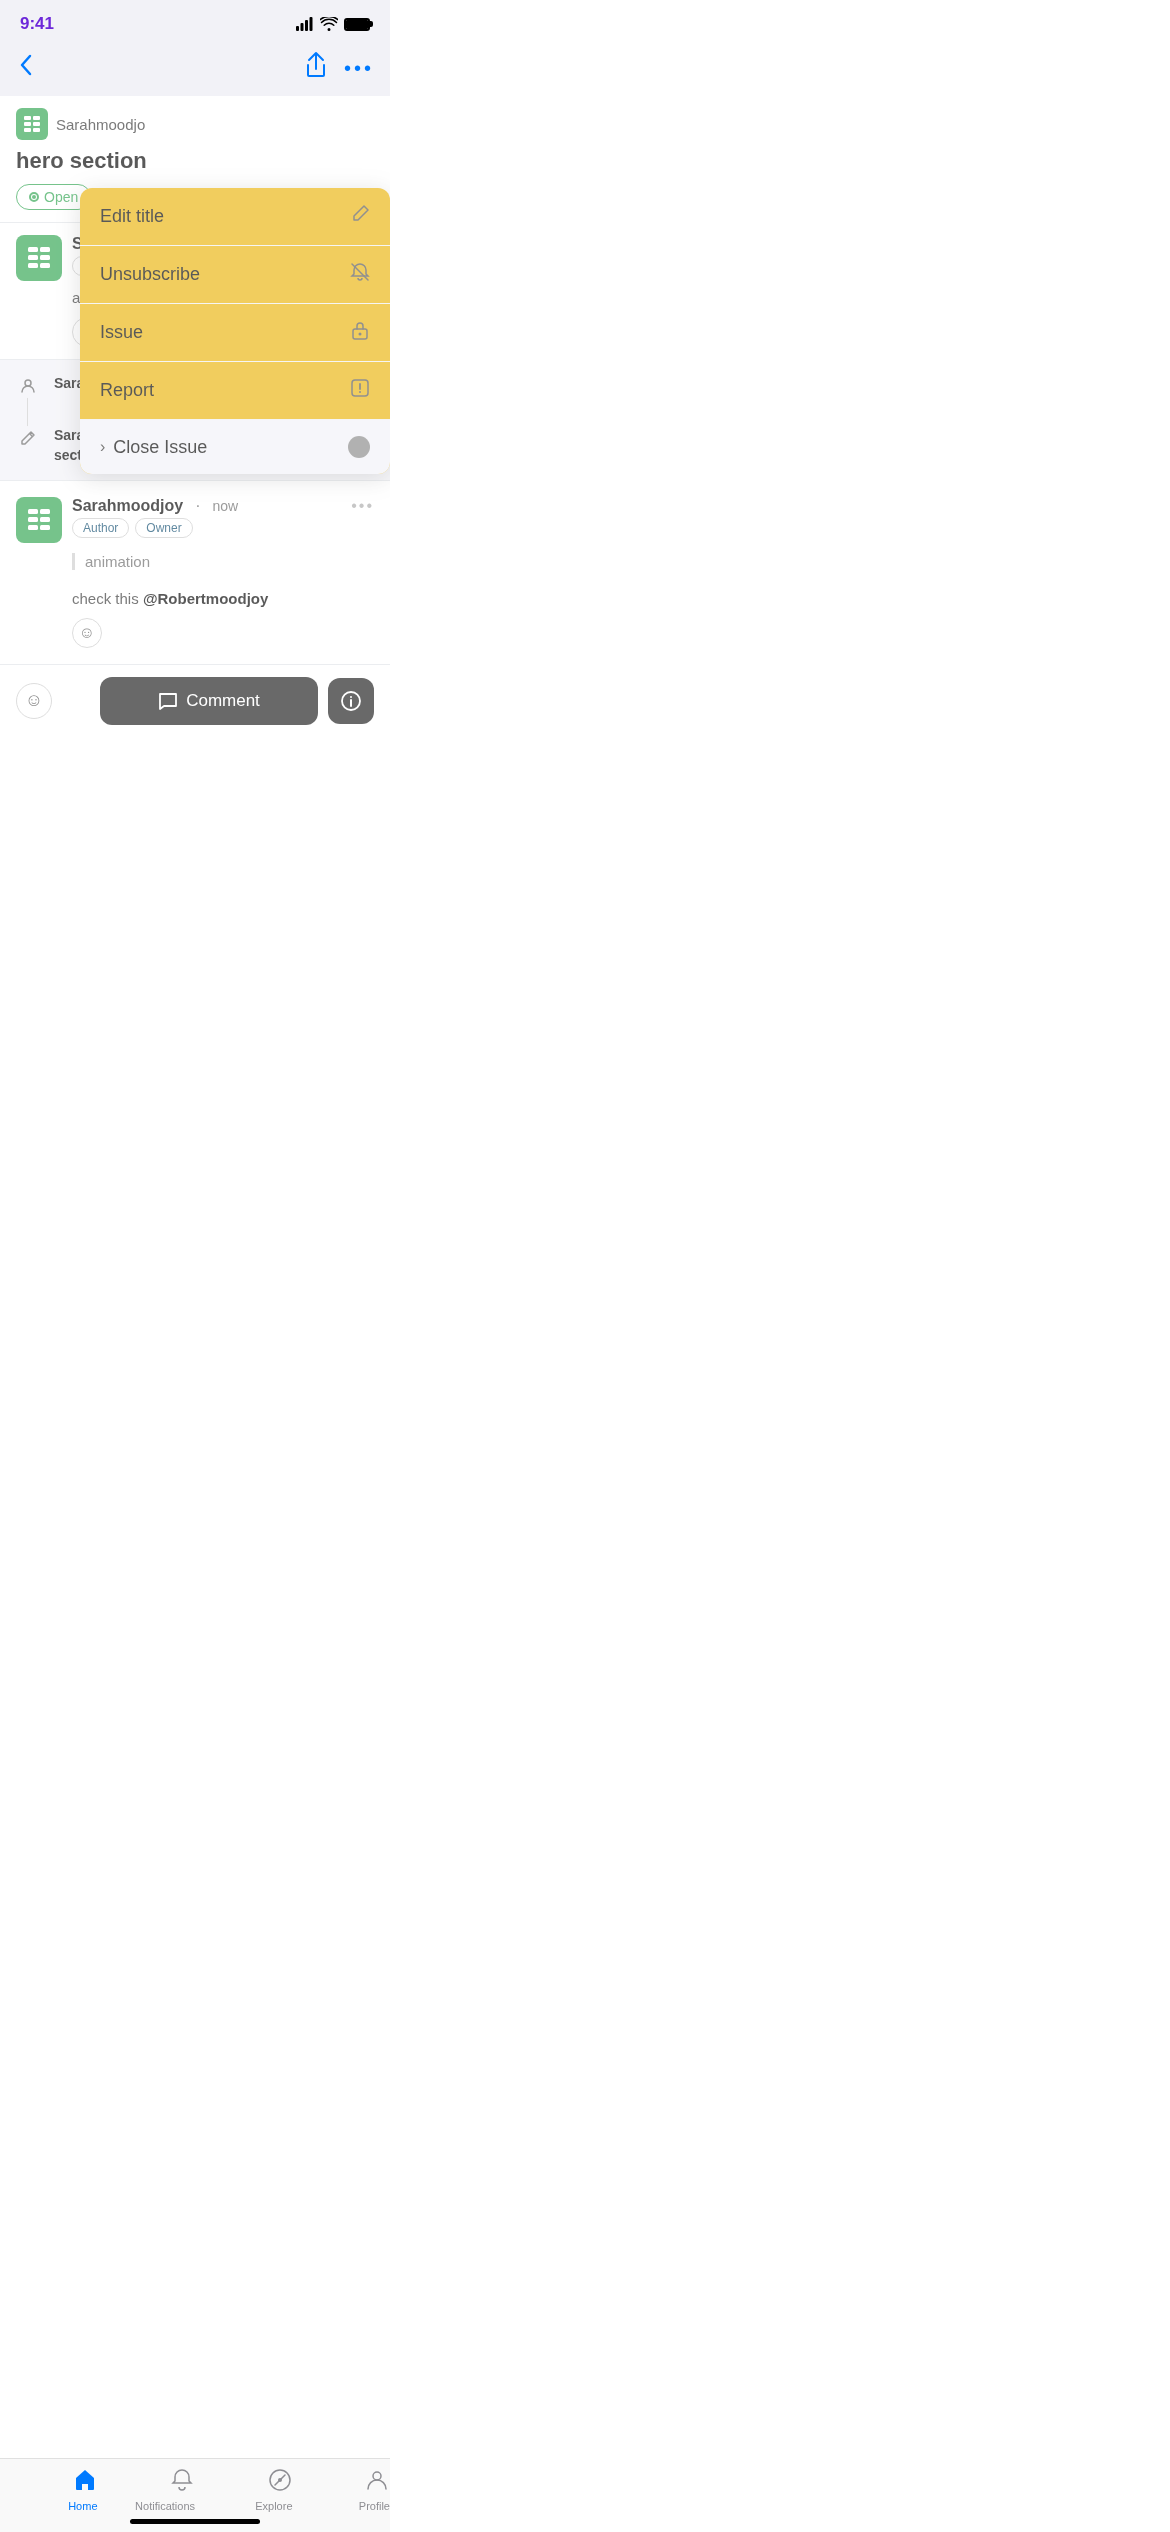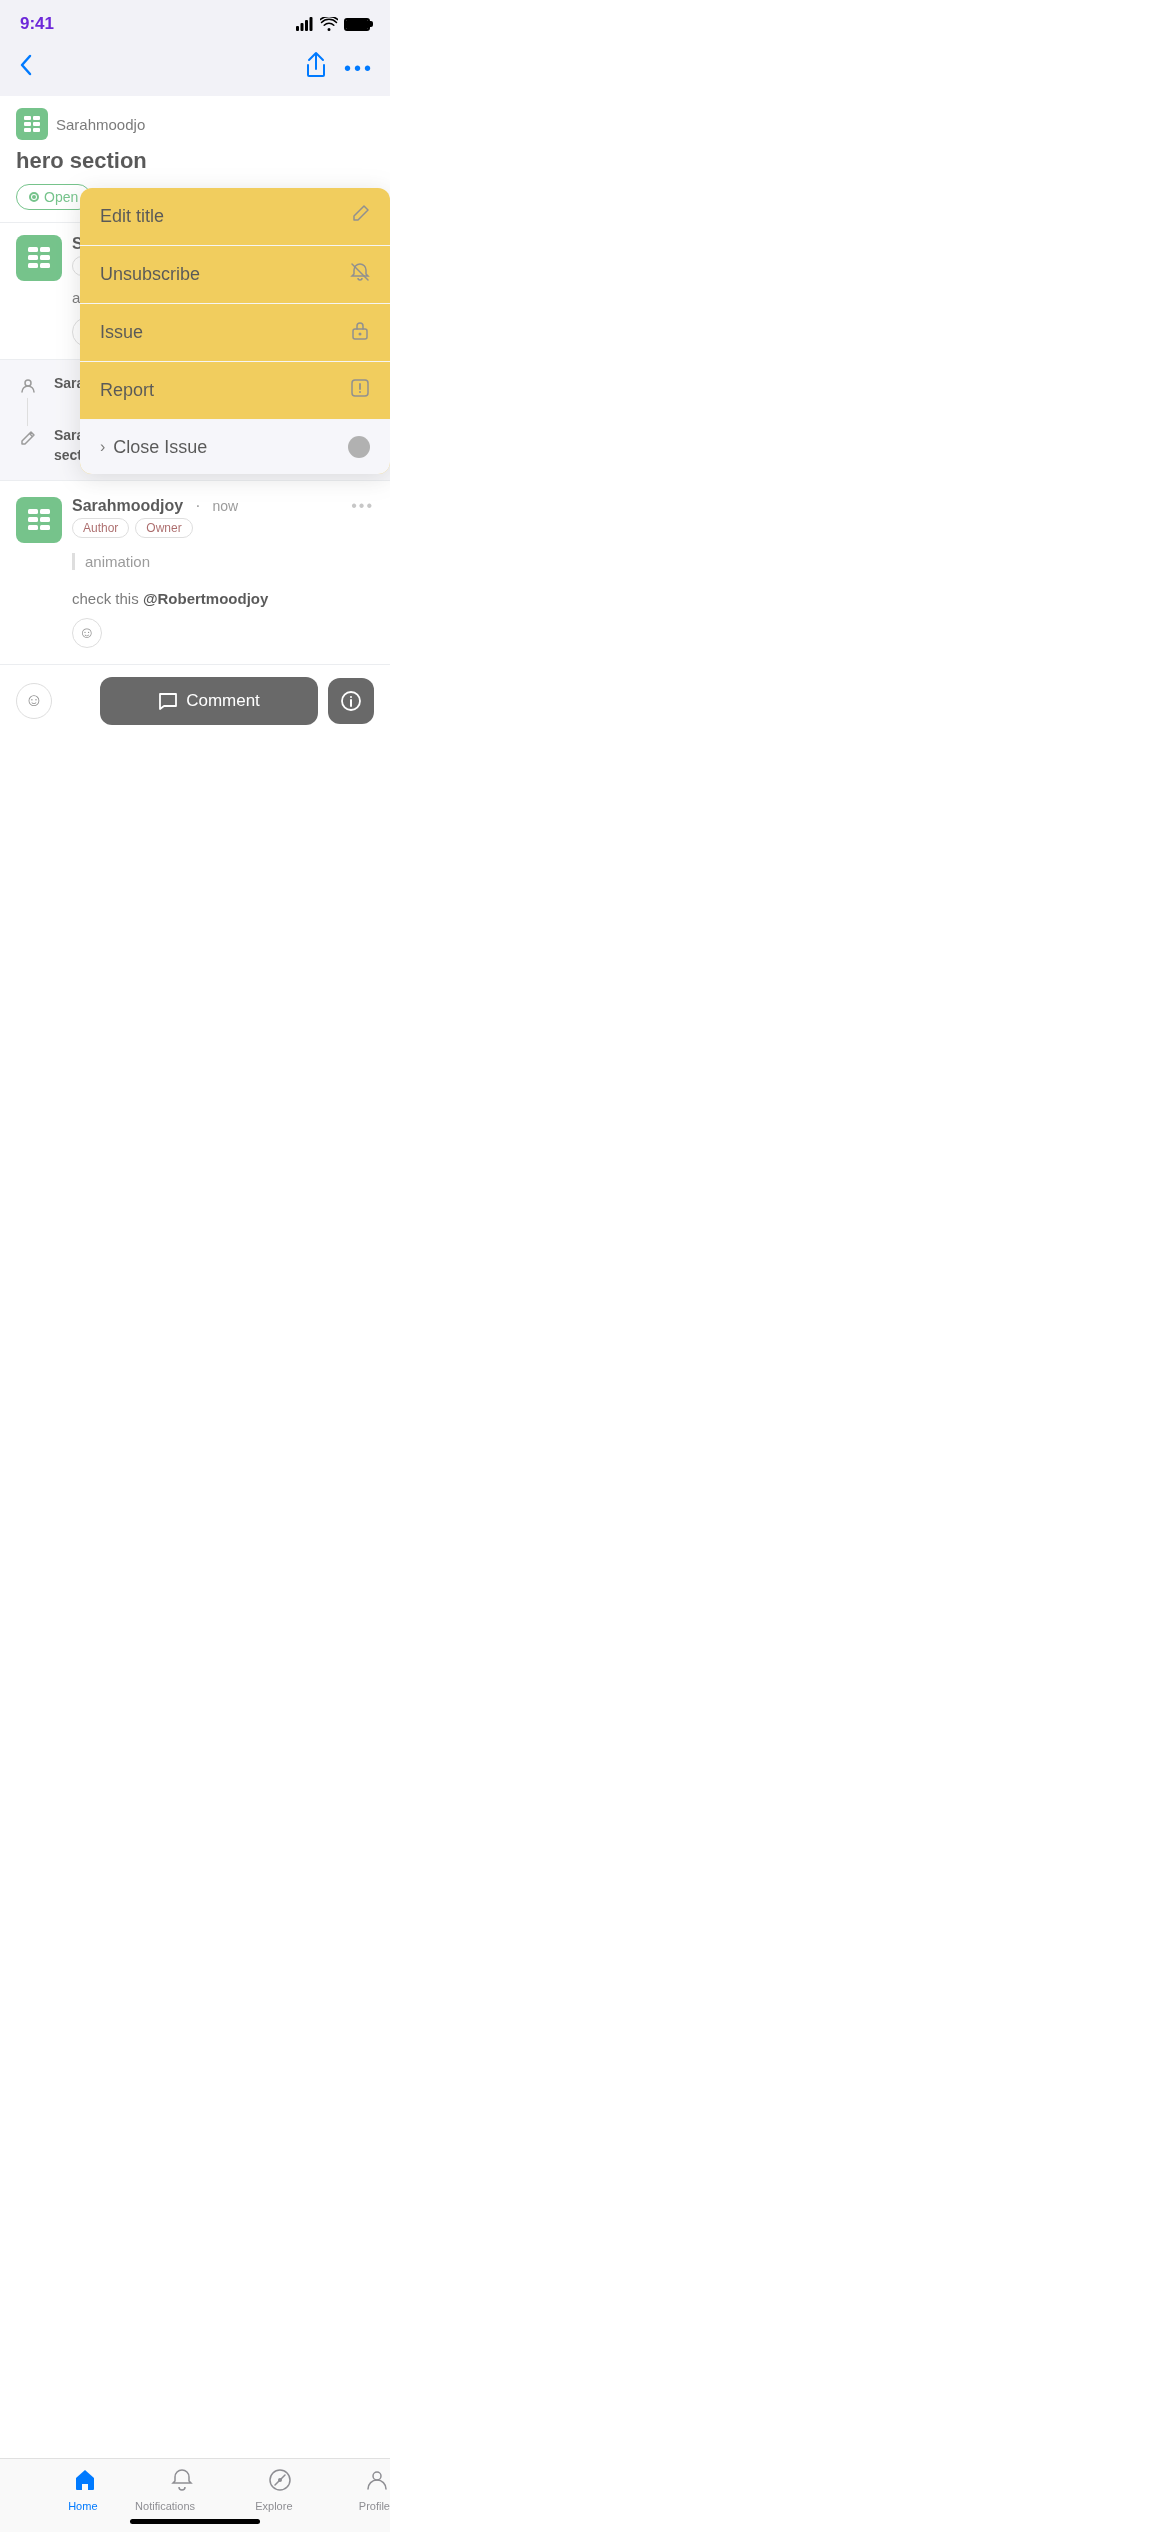--- a/index.html
+++ b/index.html
@@ -188,21 +188,21 @@
     .comment-badges {
       display: flex;
       gap: 6px;
       margin-top: 3px;
     }
     .badge {
       border: 1px solid #ccc;
       border-radius: 20px;
       padding: 2px 10px;
       font-size: 12px;
-      color: #7f1d1d;
+      color: #0c4a6e;
     }
     .comment-body {
       margin-top: 8px;
       padding-left: 56px;
     }
     .comment-text {
       font-size: 15px;
       color: #333;
     }
     .emoji-btn {

